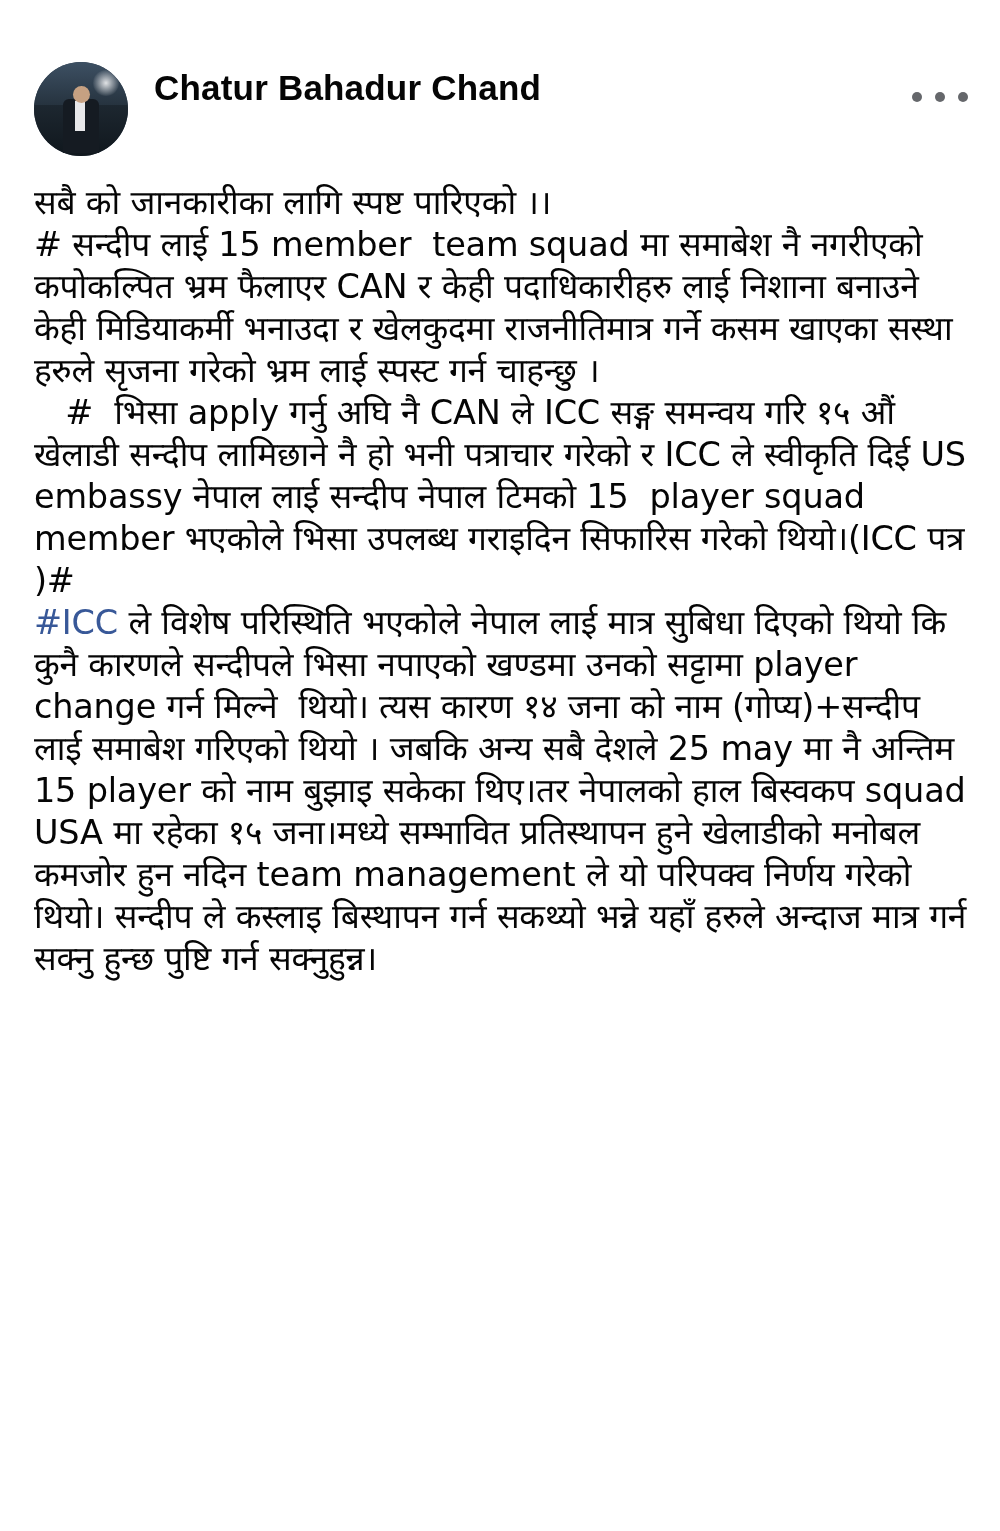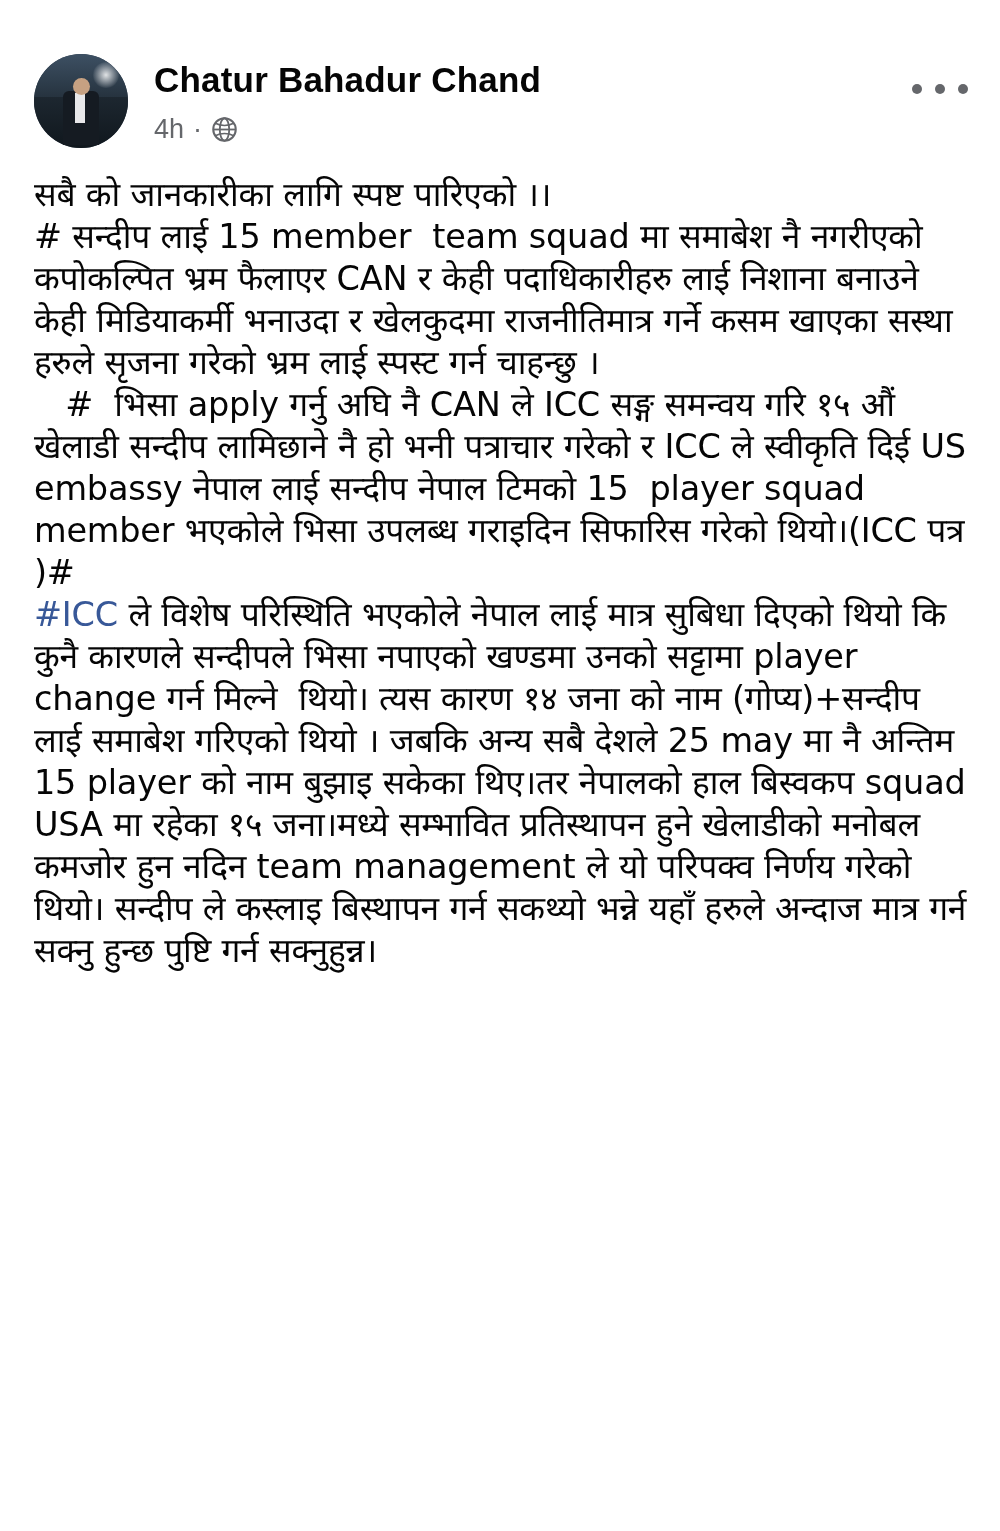--- a/index.html
+++ b/index.html
@@ -131,21 +131,21 @@
     font-family: "DejaVu Sans", sans-serif;
     letter-spacing: -0.2px;
     white-space: pre-wrap;
     word-wrap: break-word;
   }
   .post-body .hashtag {
     color: #385898;
   }
   .clip {
     position: absolute;
-    left: 0; top: 8px;
+    left: 0; top: 16px;
     width: 1000px; height: 1236px;
     overflow: hidden;
   }
 </style>
 </head>
 <body>
 
 <div class="clip">
   <div class="post">
 
@@ -155,33 +155,20 @@
         <div class="av-sky"></div>
         <div class="av-ground"></div>
         <div class="av-light"></div>
         <div class="av-person-body"></div>
         <div class="av-shirt"></div>
         <div class="av-person-head"></div>
       </div>
 
       <div class="header-text">
         <div class="author-name">Chatur Bahadur Chand</div>
-        <div class="meta-row">
-          <span class="meta-time">4h</span>
-          <span class="meta-dot">·</span>
-          <span class="globe-icon">
-            <svg width="27" height="27" viewBox="0 0 24 24" aria-hidden="true">
-              <circle cx="12" cy="12" r="10" fill="none" stroke="#65676b" stroke-width="1.8"></circle>
-              <ellipse cx="12" cy="12" rx="4.2" ry="10" fill="none" stroke="#65676b" stroke-width="1.6"></ellipse>
-              <line x1="2" y1="12" x2="22" y2="12" stroke="#65676b" stroke-width="1.6"></line>
-              <path d="M4 6.5c4.5 2.5 11.5 2.5 16 0" fill="none" stroke="#65676b" stroke-width="1.4"></path>
-              <path d="M4 17.5c4.5-2.5 11.5-2.5 16 0" fill="none" stroke="#65676b" stroke-width="1.4"></path>
-            </svg>
-          </span>
-        </div>
       </div>
 
       <div class="more-btn">
         <span></span>
         <span></span>
         <span></span>
       </div>
 
     </div>
 

